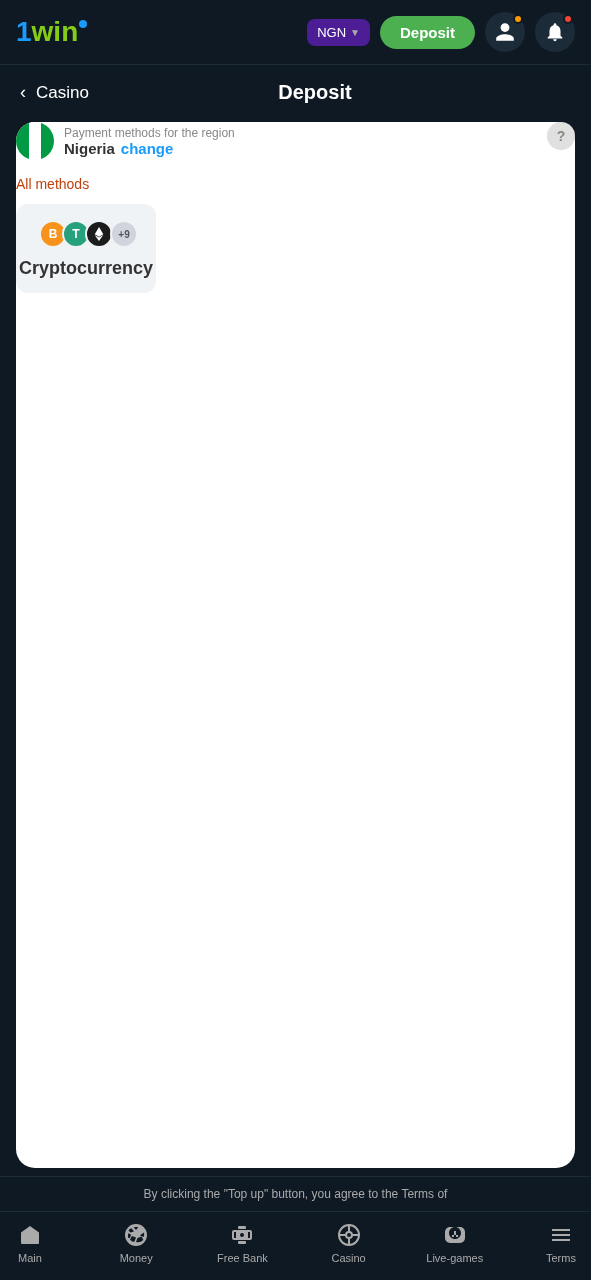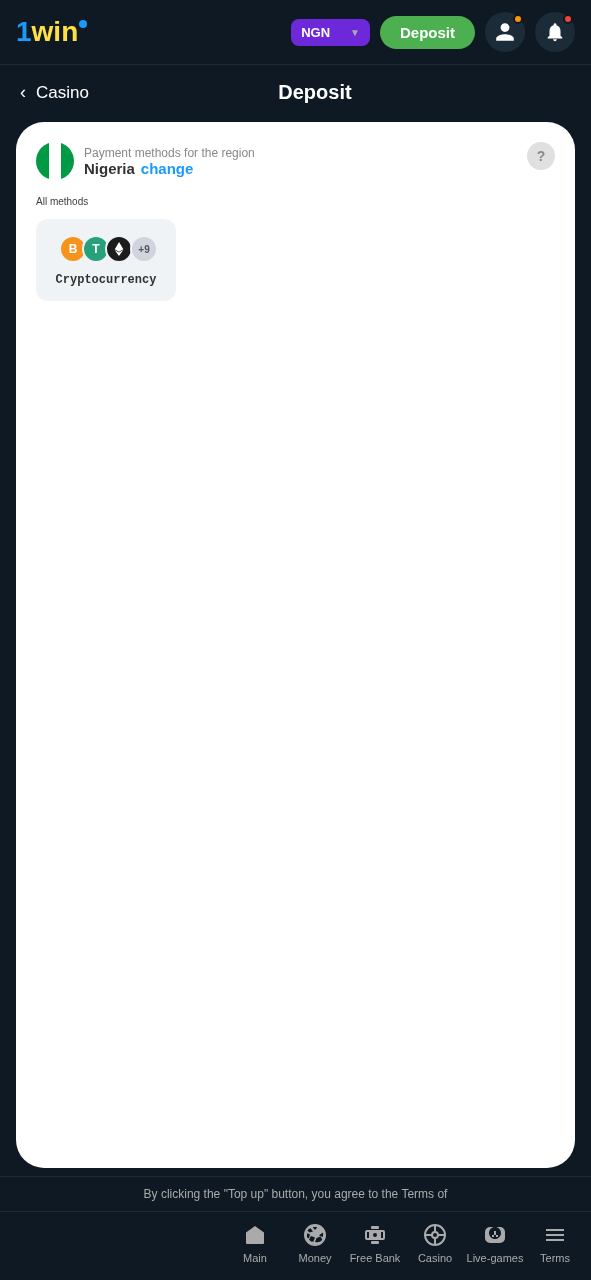--- a/index.html
+++ b/index.html
@@ -25,48 +25,47 @@
     }
 
     .logo {
       display: flex;
       align-items: center;
       font-size: 28px;
       font-weight: 900;
       color: #ffffff;
     }
     .logo-1 { color: #1a9bfc; }
-    .logo-win { color: #fde047; }
+    .logo-win { color: #84cc16; }
     .logo-dot {
       width: 8px;
       height: 8px;
       background: #1a9bfc;
       border-radius: 50%;
       position: relative;
       top: -8px;
       margin-left: 1px;
     }
 
     .header-right {
       display: flex;
       align-items: center;
       gap: 10px;
     }
 
     .currency-selector {
       display: flex;
       align-items: center;
-      background: #6d28d9;
+      background: #4c1d95;
       border-radius: 8px;
       padding: 6px 10px;
       font-size: 13px;
       color: #ffffff;
-      gap: 20px;
-      cursor: pointer;
-      font-weight: bold;
+      gap: 4px;
+      cursor: pointer;
     }
 
     .currency-selector .chevron {
       font-size: 10px;
       color: #aaaaaa;
     }
 
     .deposit-btn {
       background: #4caf50;
       color: #ffffff;
@@ -132,23 +131,22 @@
       font-weight: 700;
       color: #ffffff;
       text-align: center;
       flex: 1;
       margin-right: 40px;
     }
 
     
     .main-card {
       background: #ffffff;
-      border-radius: 28px;
+      border-radius: 19px;
       margin: 8px 16px;
-      padding: 20px;
       flex: 1;
       color: #333333;
     }
 
     
     .region-header {
       display: flex;
       align-items: flex-start;
       justify-content: space-between;
       margin-bottom: 16px;
@@ -208,22 +206,22 @@
       align-items: center;
       justify-content: center;
       color: #888888;
       font-size: 14px;
       font-weight: 700;
       cursor: pointer;
     }
 
     
     .all-methods-label {
-      font-size: 10px;
-      color: #404040;
+      font-size: 14px;
+      color: #c2410c;
       margin-bottom: 12px;
     }
 
     
     .methods-grid {
       display: flex;
       gap: 12px;
       flex-wrap: wrap;
     }
 
@@ -271,25 +269,24 @@
       color: #ffffff;
     }
     .crypto-more {
       background: #d0d5dd;
       color: #555;
       font-size: 10px;
       margin-left: 2px;
     }
 
     .method-label {
-      font-size: 12px;
+      font-size: 18px;
       font-weight: 600;
       color: #333333;
       text-align: center;
-      font-family: Liberation Mono, monospace;
     }
 
     
     .bank-icon-wrapper {
       width: 50px;
       height: 44px;
       display: flex;
       align-items: center;
       justify-content: center;
       margin-bottom: 10px;
@@ -309,22 +306,22 @@
       text-align: center;
       border-top: 1px solid #1c2b38;
     }
 
     
     .bottom-nav {
       background: #0f1923;
       border-top: 1px solid #1c2b38;
       display: flex;
       align-items: center;
-      justify-content: flex-end;
-      padding: 10px 6px 16px;
+      justify-content: space-between;
+      padding: 10px 0 16px;
     }
 
     .nav-item {
       display: flex;
       flex-direction: column;
       align-items: center;
       gap: 4px;
       cursor: pointer;
       min-width: 60px;
     }

